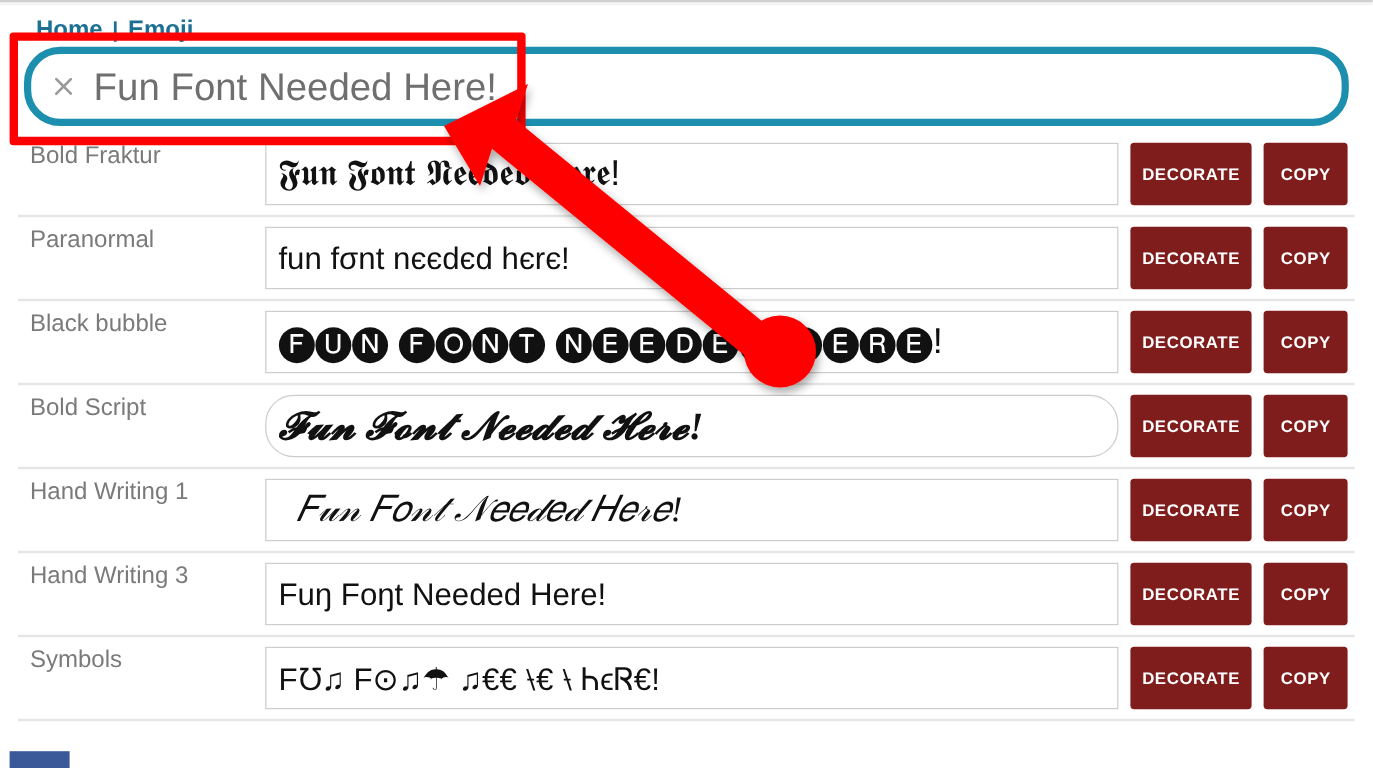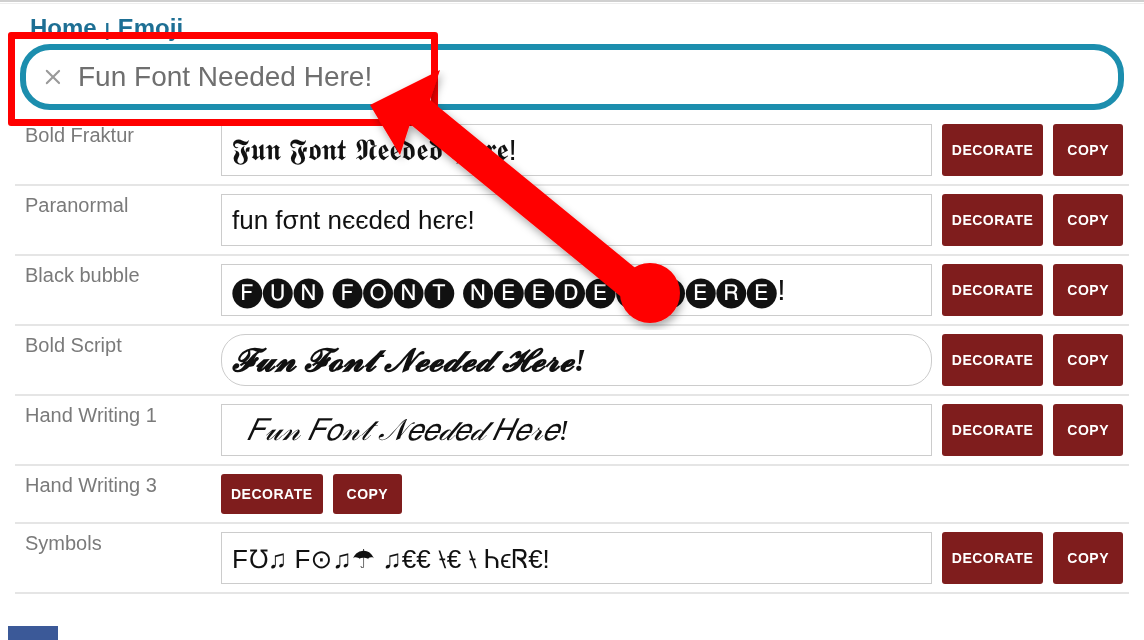--- a/index.html
+++ b/index.html
@@ -26,21 +26,21 @@
     padding: 0 30px 2px 30px;
   }
   .header-title {
     font-size: 34px;
     font-weight: 600;
     color: #ee2c2c;
   }
   .header-link {
     color: #1d6f94;
     font-weight: 700;
-    font-size: 24px;
+    font-size: 20px;
     cursor: pointer;
   }
   .header-sep {
     color: #1d6f94;
     font-weight: 700;
     font-size: 18px;
   }
 
   .input-wrap {
     position: relative;
@@ -65,21 +65,21 @@
     cursor: pointer;
     display: flex;
     align-items: center;
     justify-content: center;
     margin-right: 10px;
   }
   .input-field {
     flex: 1;
     border: none;
     outline: none;
-    font-size: 28px;
+    font-size: 32px;
     color: #6f6f6f;
     background: transparent;
     font-family: inherit;
   }
   .input-highlight {
     position: absolute;
     top: -12px;
     left: -12px;
     width: 430px;
     height: 94px;
@@ -213,20 +213,21 @@
 
   <div class="row">
     <div class="row-label">Hand Writing 1</div>
     <div class="row-output f-handwriting1">𝐹𝓊𝓃 𝐹𝑜𝓃𝓉 𝒩𝑒𝑒𝒹𝑒𝒹 𝐻𝑒𝓇𝑒!</div>
     <button class="btn">DECORATE</button>
     <button class="btn copy">COPY</button>
   </div>
 
   <div class="row">
     <div class="row-label">Hand Writing 3</div>
+    <div class="row-output smaller">Fuŋ Foŋt Needed Here!</div>
     <button class="btn">DECORATE</button>
     <button class="btn copy">COPY</button>
   </div>
 
   <div class="row">
     <div class="row-label">Symbols</div>
     <div class="row-output smaller">F℧♫ F⊙♫☂ ♫€€ ⧷€ ⧷ ᏂϵᏒ€!</div>
     <button class="btn">DECORATE</button>
     <button class="btn copy">COPY</button>
   </div>

